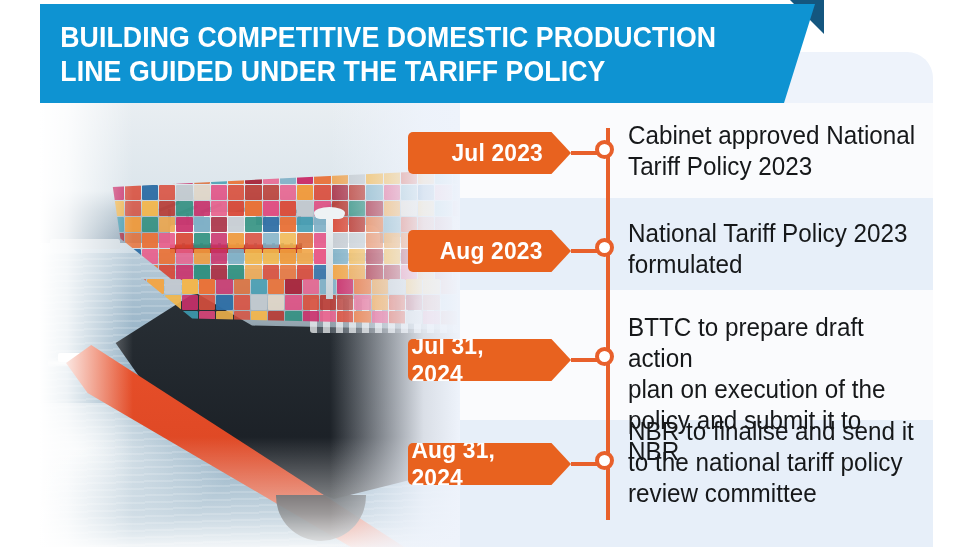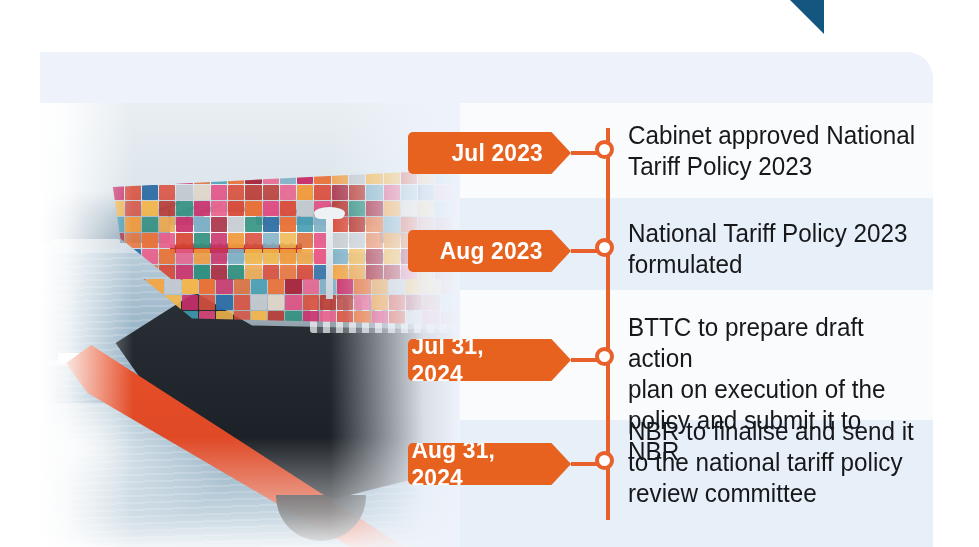--- a/index.html
+++ b/index.html
@@ -516,20 +516,24 @@
 
     <div class="mast"></div>
     <div class="mast-top"></div>
 
     <div class="fade-left"></div>
     <div class="fade-bottom"></div>
     <div class="fade-right"></div>
   </div>
 
   <div class="banner-fold"></div>
+  <div class="banner">
+    <div class="banner-title">BUILDING COMPETITIVE DOMESTIC PRODUCTION
+LINE GUIDED UNDER THE TARIFF POLICY</div>
+  </div>
 
   <div class="timeline-axis"></div>
   <div id="timeline-events">
       <div class="badge" style="left: 408px; width: 163px; top: 132px;">
         <span class="badge-label">Jul 2023</span>
       </div>
       <div class="connector" style="left: 571px; width: 37px; top: 151px;"></div>
       <div class="node" style="left: 595px; top: 140px;"></div>
       <div class="event-text" style="top: 120px;">Cabinet approved National
 Tariff Policy 2023</div>

